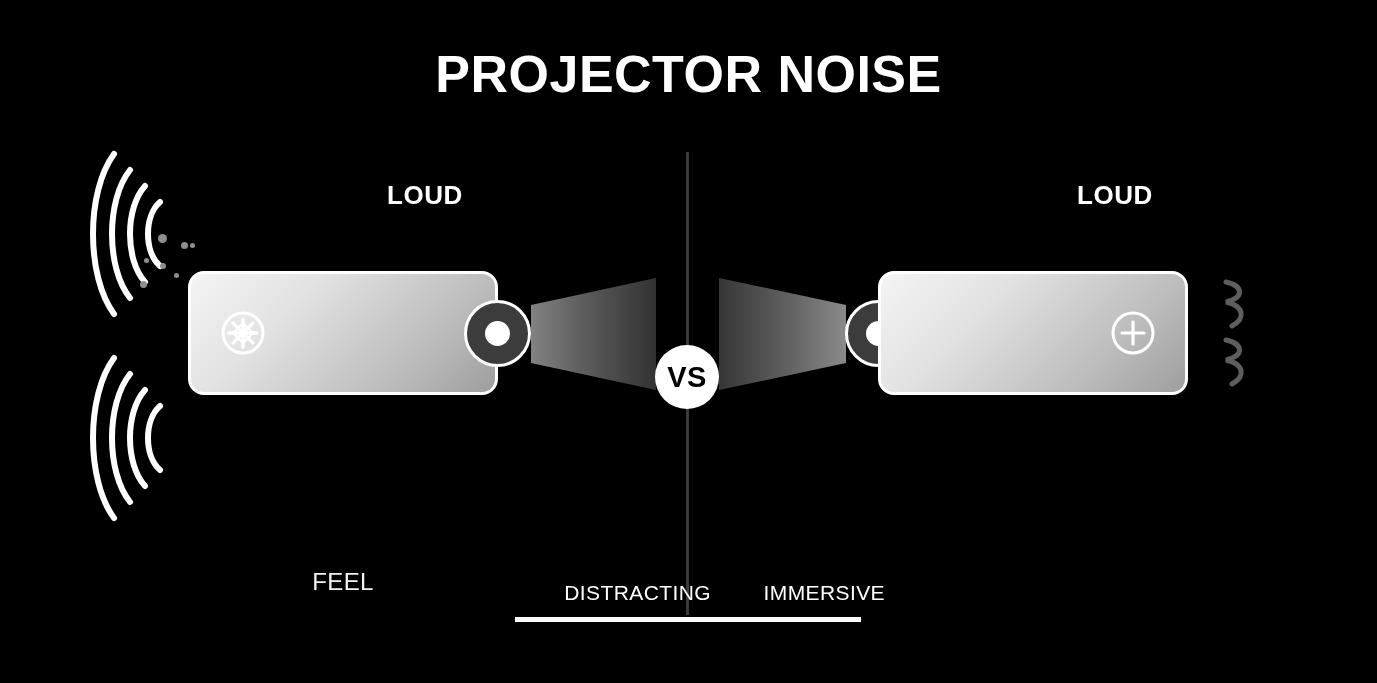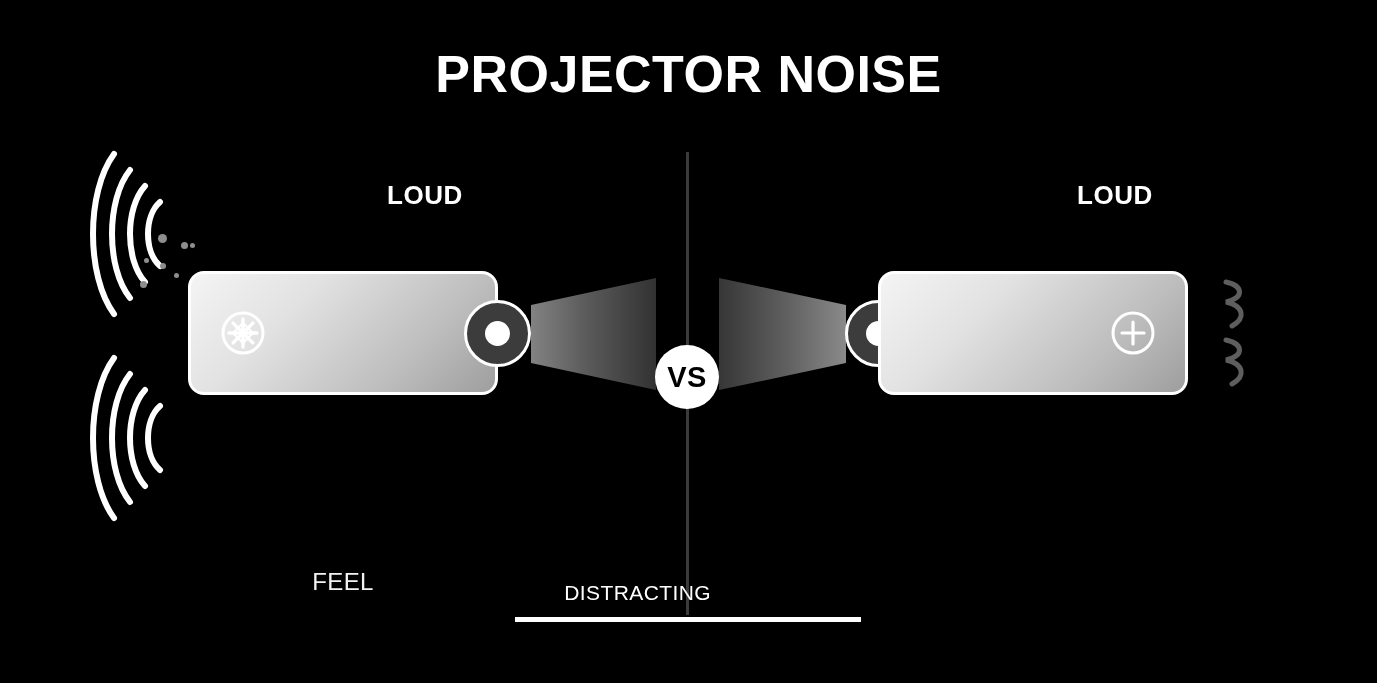--- a/index.html
+++ b/index.html
@@ -309,15 +309,16 @@
     <svg viewBox="0 0 48 118" xmlns="http://www.w3.org/2000/svg">
       <g fill="none" stroke="#5e5e5e" stroke-width="5" stroke-linecap="round">
         <path d="M8 6 C 26 10, 26 22, 8 26 C 26 30, 28 42, 14 50"></path>
         <path d="M8 64 C 26 68, 26 80, 8 84 C 26 88, 28 100, 14 108"></path>
       </g>
     </svg>
   </div>
 
 
   <div class="scale-label left">DISTRACTING</div>
+  <div class="scale-label right">IMMERSIVE</div>
   <div class="scale-bar"></div>
 
 </div>
 
 </body></html>

